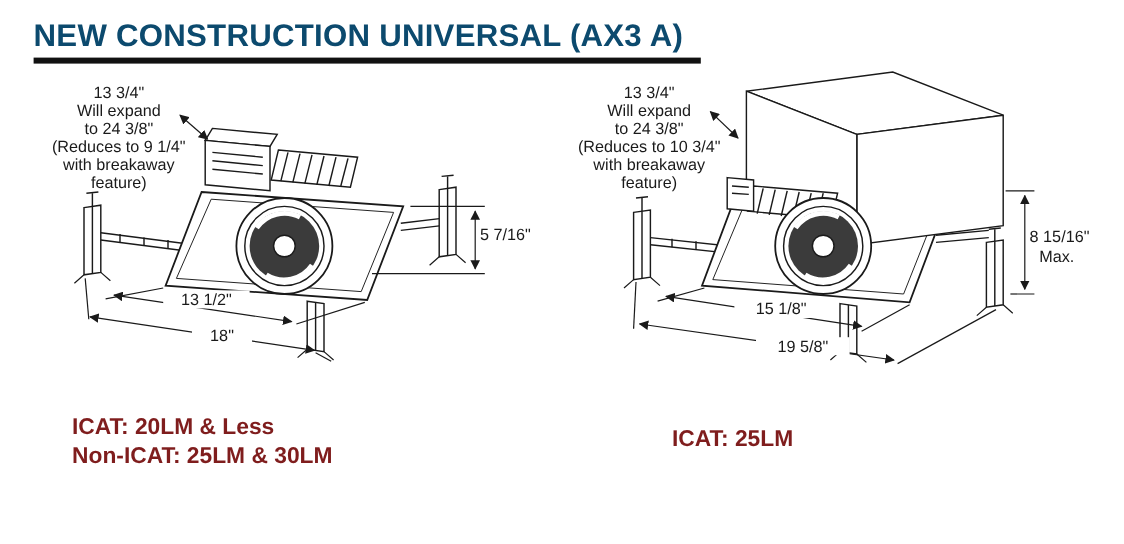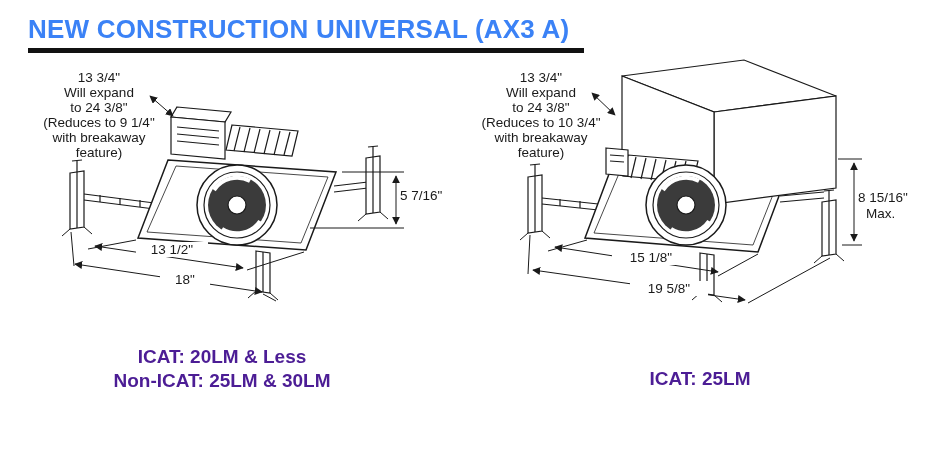--- a/index.html
+++ b/index.html
@@ -5,36 +5,36 @@
   * { box-sizing: border-box; margin: 0; padding: 0; }
   body { background: #fff; }
   .canvas {
     position: relative; width: 937px; height: 453px;
     background: #fff; overflow: hidden;
     font-family: "Liberation Sans", sans-serif; color: #1a1a1a;
   }
   .page-title {
     position: absolute; left: 28px; top: 14px;
     font-size: 26px; font-weight: bold; letter-spacing: 0.2px;
-    color: #3b82f6; white-space: nowrap;
+    color: #0c4a6e; white-space: nowrap;
   }
   .title-rule {
     position: absolute; left: 28px; top: 48px; width: 556px; height: 5px;
     background: #111;
   }
   .fig-svg { position: absolute; }
   .lbl {
     position: absolute; font-size: 13.5px; line-height: 15px;
     color: #1a1a1a; white-space: pre-line;
   }
   .note { text-align: center; }
   .dimlbl { background: #fff; padding: 0 2px; text-align: center; white-space: nowrap; }
   .cap {
     position: absolute; font-weight: bold; font-size: 19px;
-    text-align: center; white-space: nowrap; color: #4c1d95;
+    text-align: left; white-space: nowrap; color: #7f1d1d;
   }
 </style>
 </head>
 <body>
 
 <div class="canvas">
 
   <div class="page-title">NEW CONSTRUCTION UNIVERSAL (AX3 A)</div>
   <div class="title-rule"></div>
 
@@ -238,15 +238,15 @@
   <div class="lbl note" style="left:460px; top:70px; width:162px;">13 3/4"
 Will expand
 to 24 3/8"
 (Reduces to 10 3/4"
 with breakaway
 feature)</div>
   <div class="lbl" style="left:858px; top:190px;">8 15/16"</div>
   <div class="lbl" style="left:866px; top:206px;text-align:center;">Max.</div>
   <div class="lbl dimlbl" style="left:612px; top:250px; width:78px;">15 1/8"</div>
   <div class="lbl dimlbl" style="left:630px; top:281px; width:78px;">19 5/8"</div>
-  <div class="cap" style="left:560px; top:368px; width:280px;">ICAT: 25LM</div>
+  <div class="cap" style="left:560px; top:356px; width:280px;">ICAT: 25LM</div>
 
 </div>
 
 </body></html>

